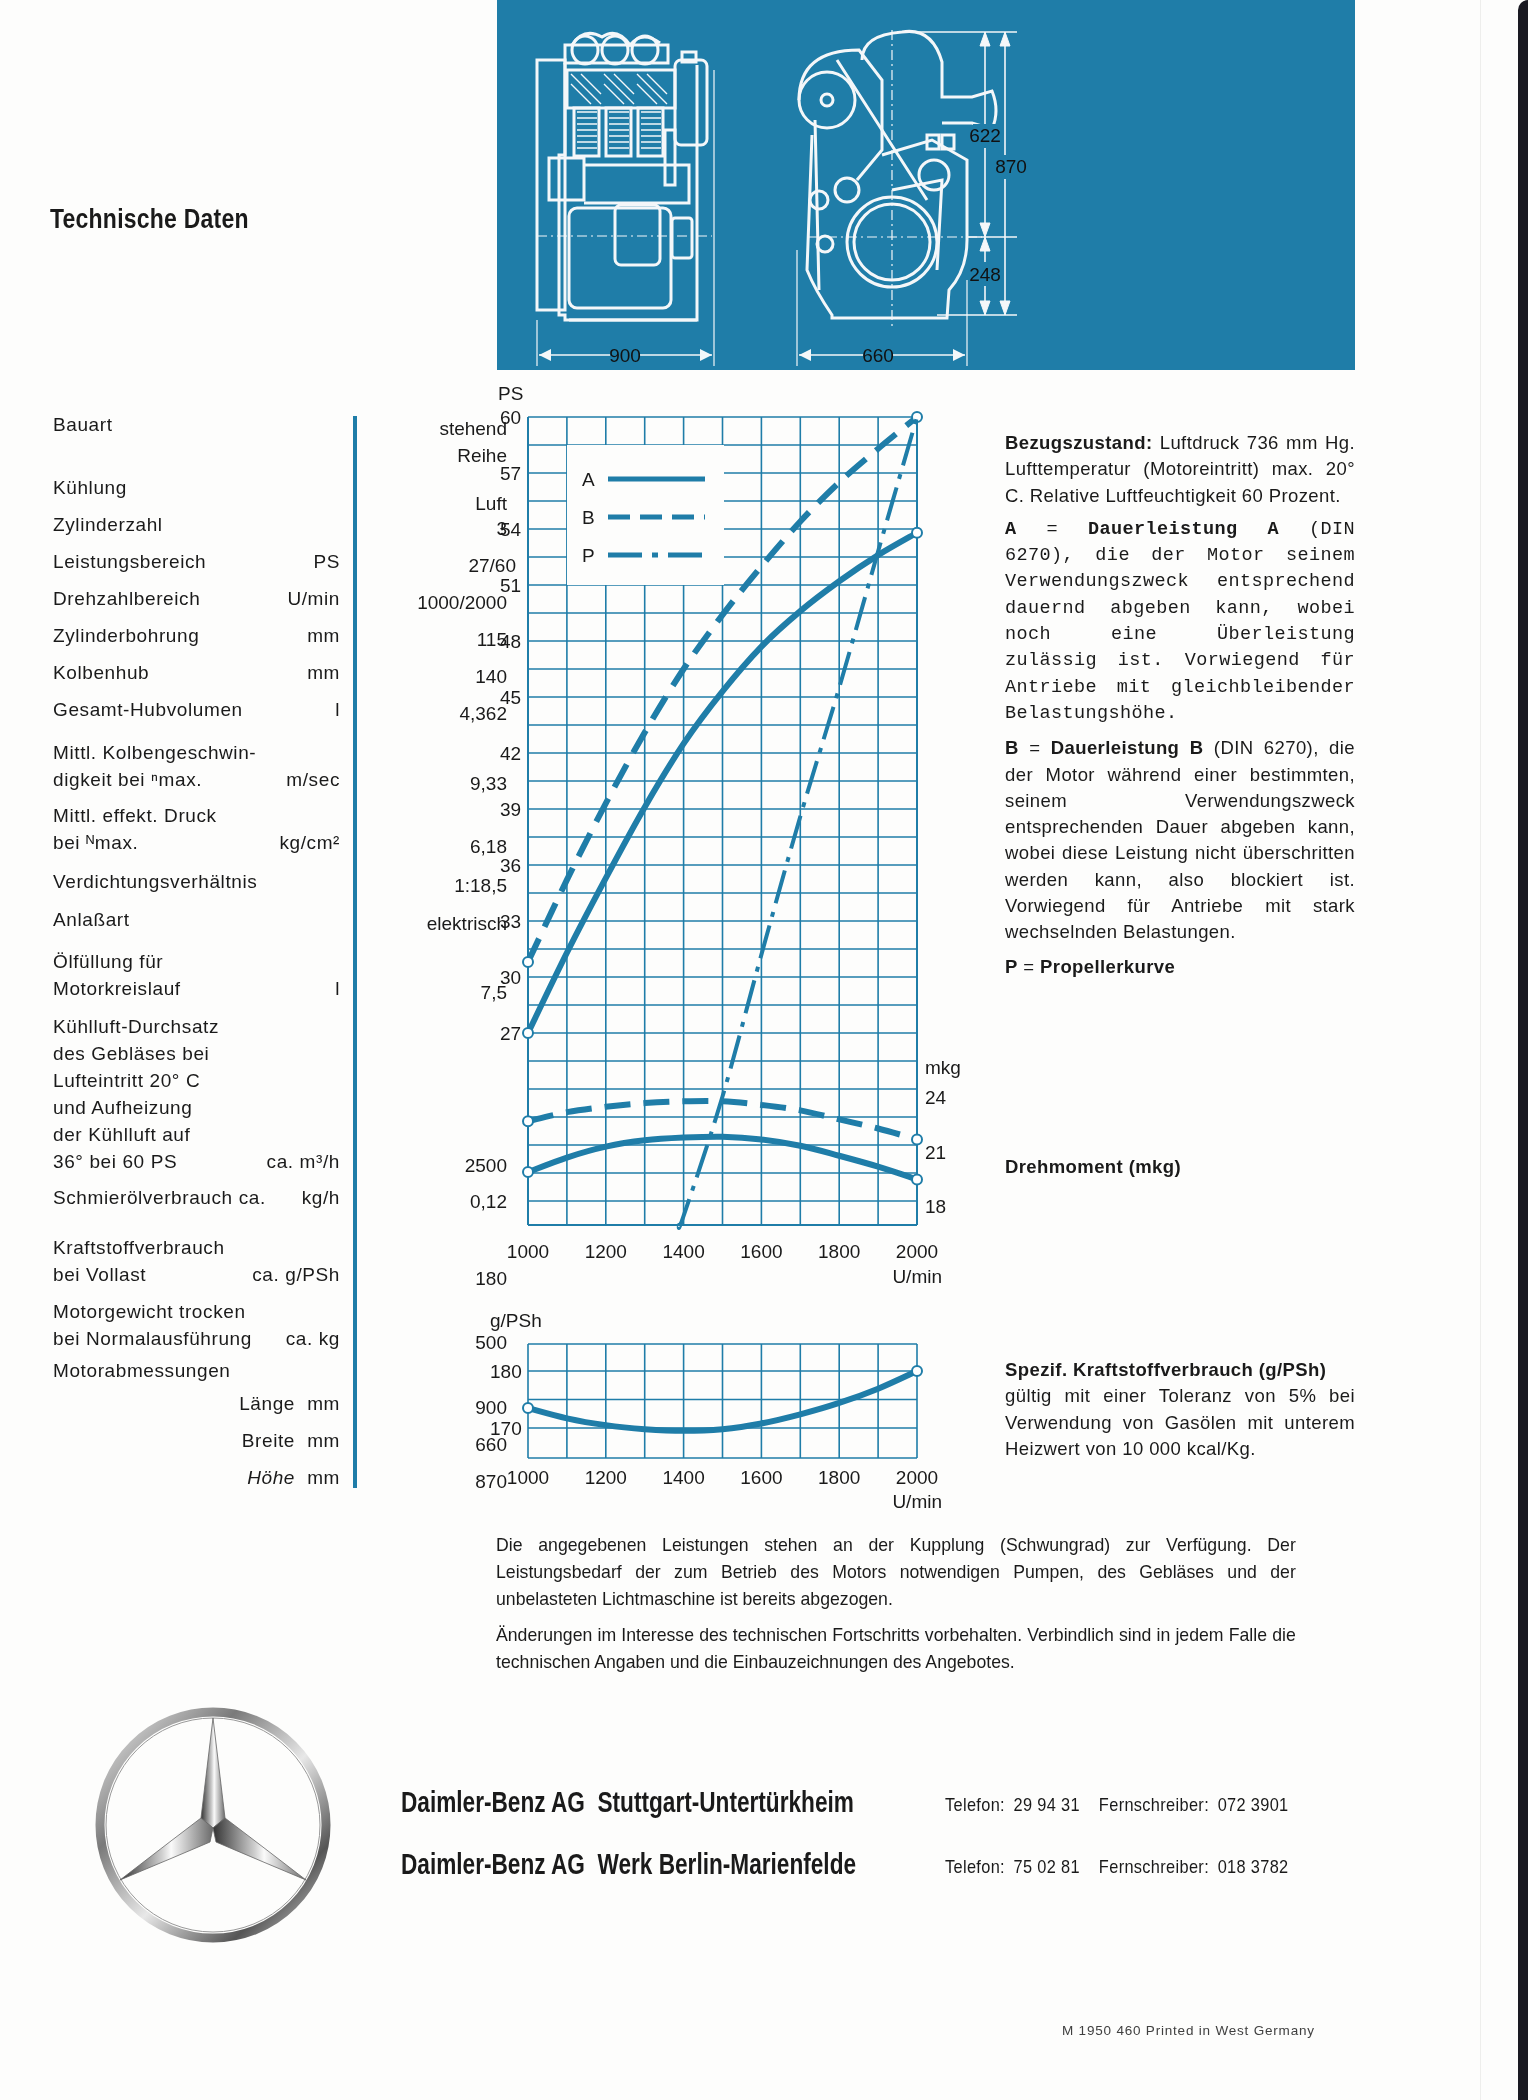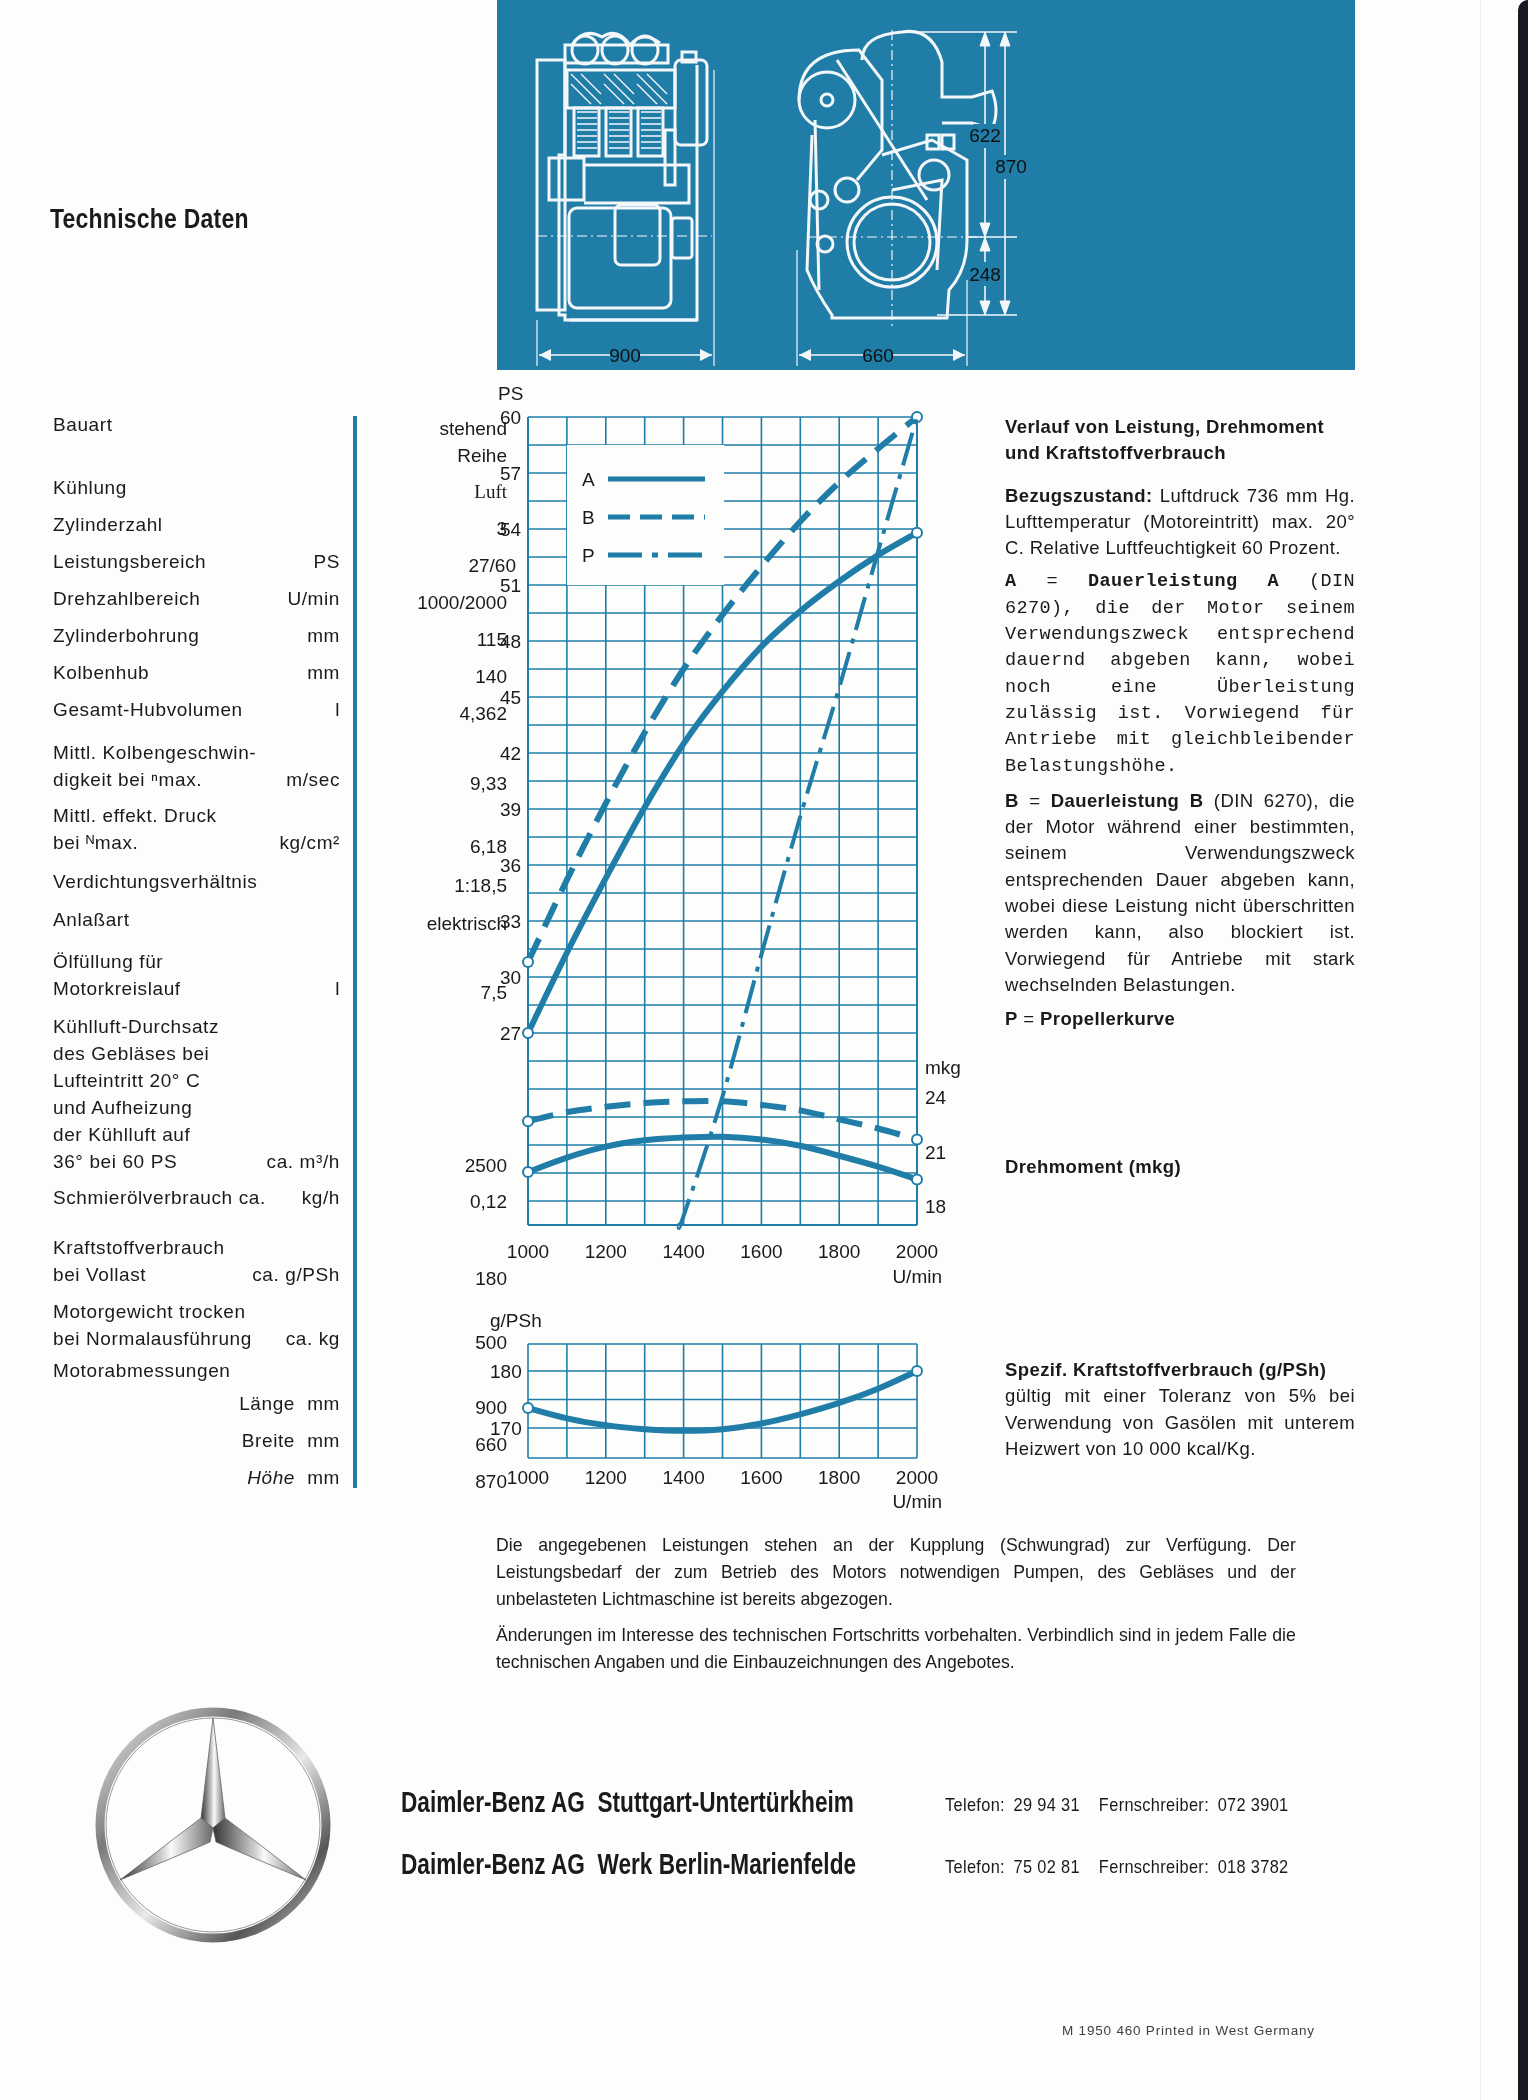--- a/index.html
+++ b/index.html
@@ -121,21 +121,21 @@
 
 <div class="abs spec-rule"></div>
 <div id="spec-list">
     <div class="spec" style="top: 411px;">
       <div class="lbl">Bauart</div>
       <div class="val" style="top: 4px;">stehend
 Reihe</div>
     </div>
     <div class="spec" style="top: 474px;">
       <div class="lbl">Kühlung</div>
-      <div class="val" style="top: 4px; font-family: Liberation Serif, serif;">Luft</div>
+      <div class="val" style="top: 16px;">Luft</div>
     </div>
     <div class="spec" style="top: 511px;">
       <div class="lbl">Zylinderzahl</div>
       <div class="val" style="top: 4px;">3</div>
     </div>
     <div class="spec" style="top: 548px;">
       <div class="lbl">Leistungsbereich</div>
       <div class="unit" style="top: 0px;">PS</div>
       <div class="val" style="top: 4px; padding-left: 9px;">27/60</div>
     </div>
@@ -355,21 +355,20 @@
       <text x="582" y="486" class="tick">A</text>
       <line x1="608" y1="479" x2="705" y2="479" stroke="#1f7da8" stroke-width="5" stroke-dasharray="none"></line>
       <text x="582" y="524" class="tick">B</text>
       <line x1="608" y1="517" x2="705" y2="517" stroke="#1f7da8" stroke-width="5" stroke-dasharray="22 10"></line>
       <text x="582" y="562" class="tick">P</text>
       <line x1="608" y1="555" x2="705" y2="555" stroke="#1f7da8" stroke-width="5" stroke-dasharray="34 10 6 10"></line>
     </g>
 </svg>
 
 <div class="rtext" style="top:414px;">
-  <div class="rhead" style="text-align:left; margin-bottom:8px;">Verlauf von Leistung, Drehmoment und Kraftstoffverbrauch</div>
   <div style="margin-bottom:8px;margin-top:16px;">
     <b>Bezugszustand:</b><span> Luftdruck 736 mm Hg. Lufttemperatur (Motoreintritt) max. 20° C. Relative Luftfeuchtigkeit 60 Prozent.</span>
   </div>
   <div style="margin-bottom:8px;font-family:Liberation Mono, monospace;">
     <b>A</b><span> = </span><b>Dauerleistung A</b><span> (DIN 6270), die der Motor seinem Verwendungszweck entsprechend dauernd abgeben kann, wobei noch eine Überleistung zulässig ist. Vorwiegend für Antriebe mit gleichbleibender Belastungshöhe.</span>
   </div>
   <div style="margin-bottom:8px;">
     <b>B</b><span> = </span><b>Dauerleistung B</b><span> (DIN 6270), die der Motor während einer bestimmten, seinem Verwendungszweck entsprechenden Dauer abgeben kann, wobei diese Leistung nicht überschritten werden kann, also blockiert ist. Vorwiegend für Antriebe mit stark wechselnden Belastungen.</span>
   </div>
   <div>

